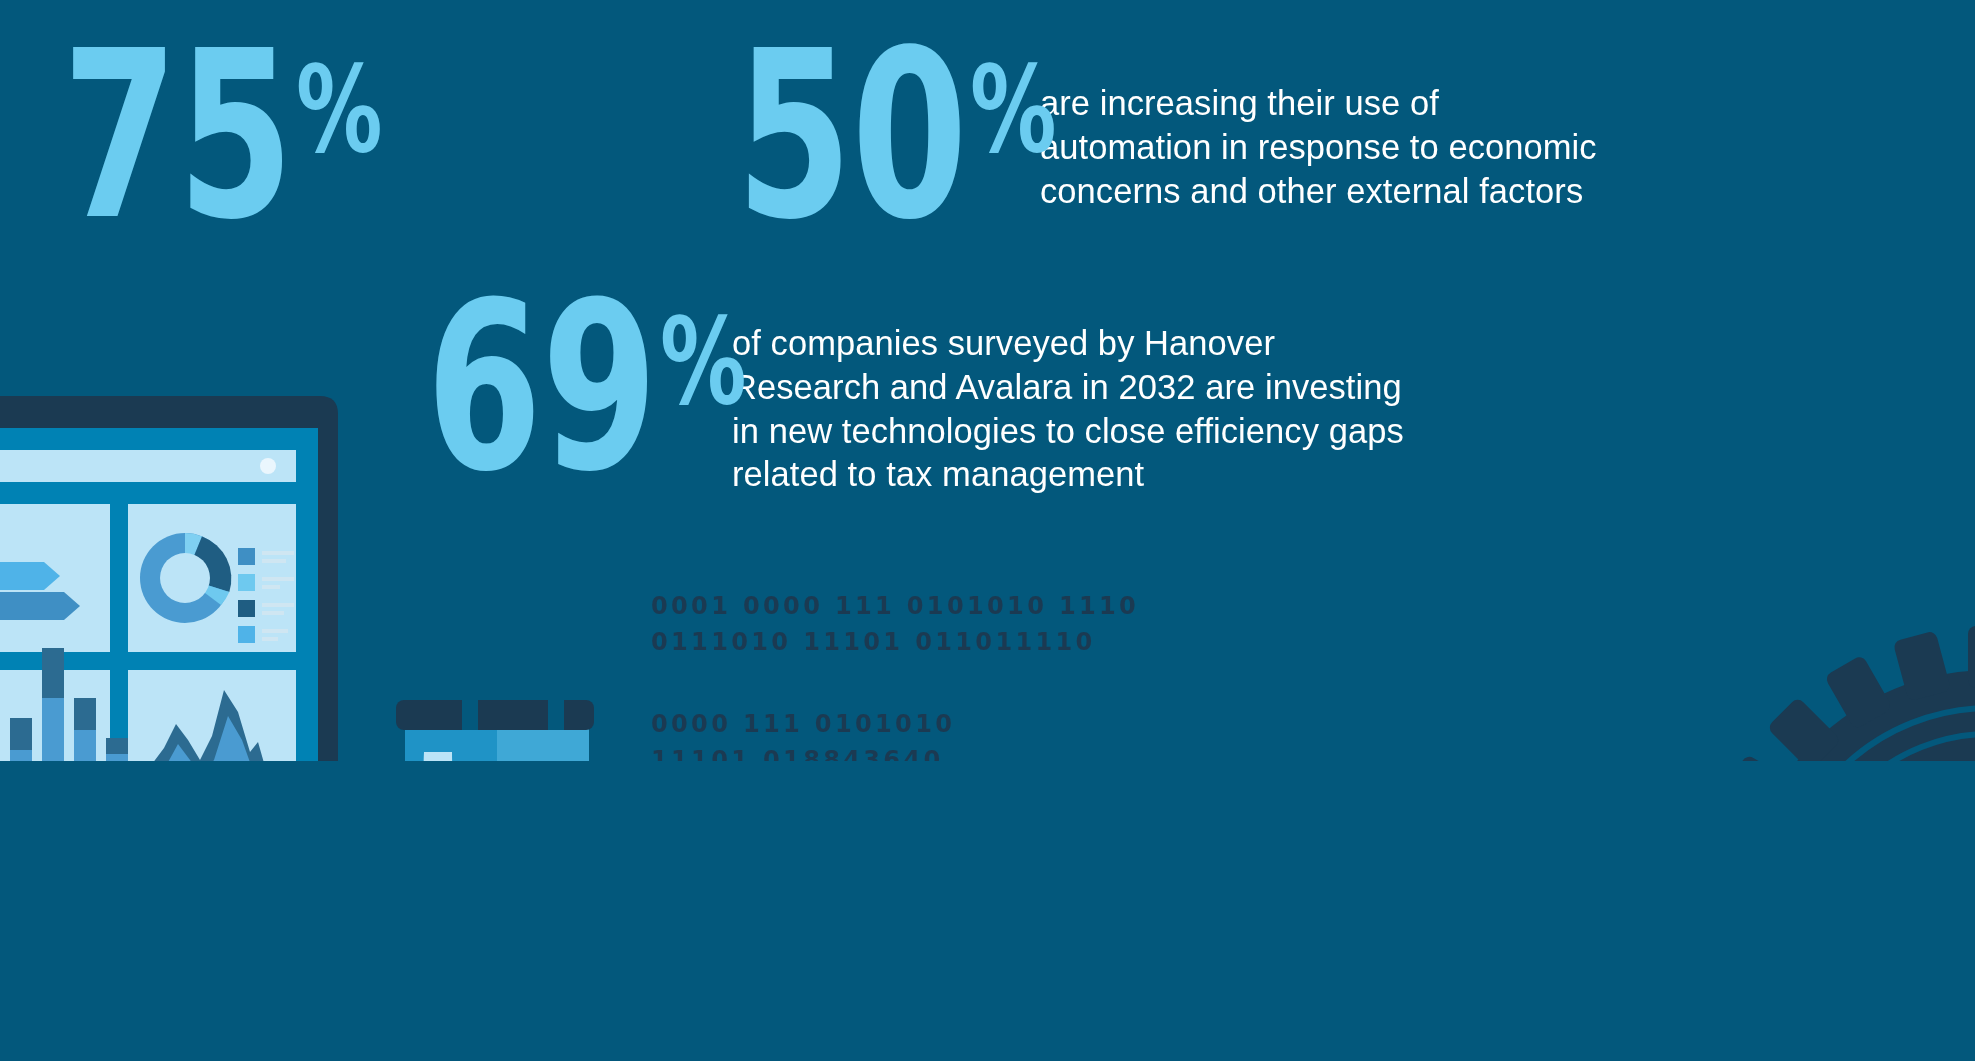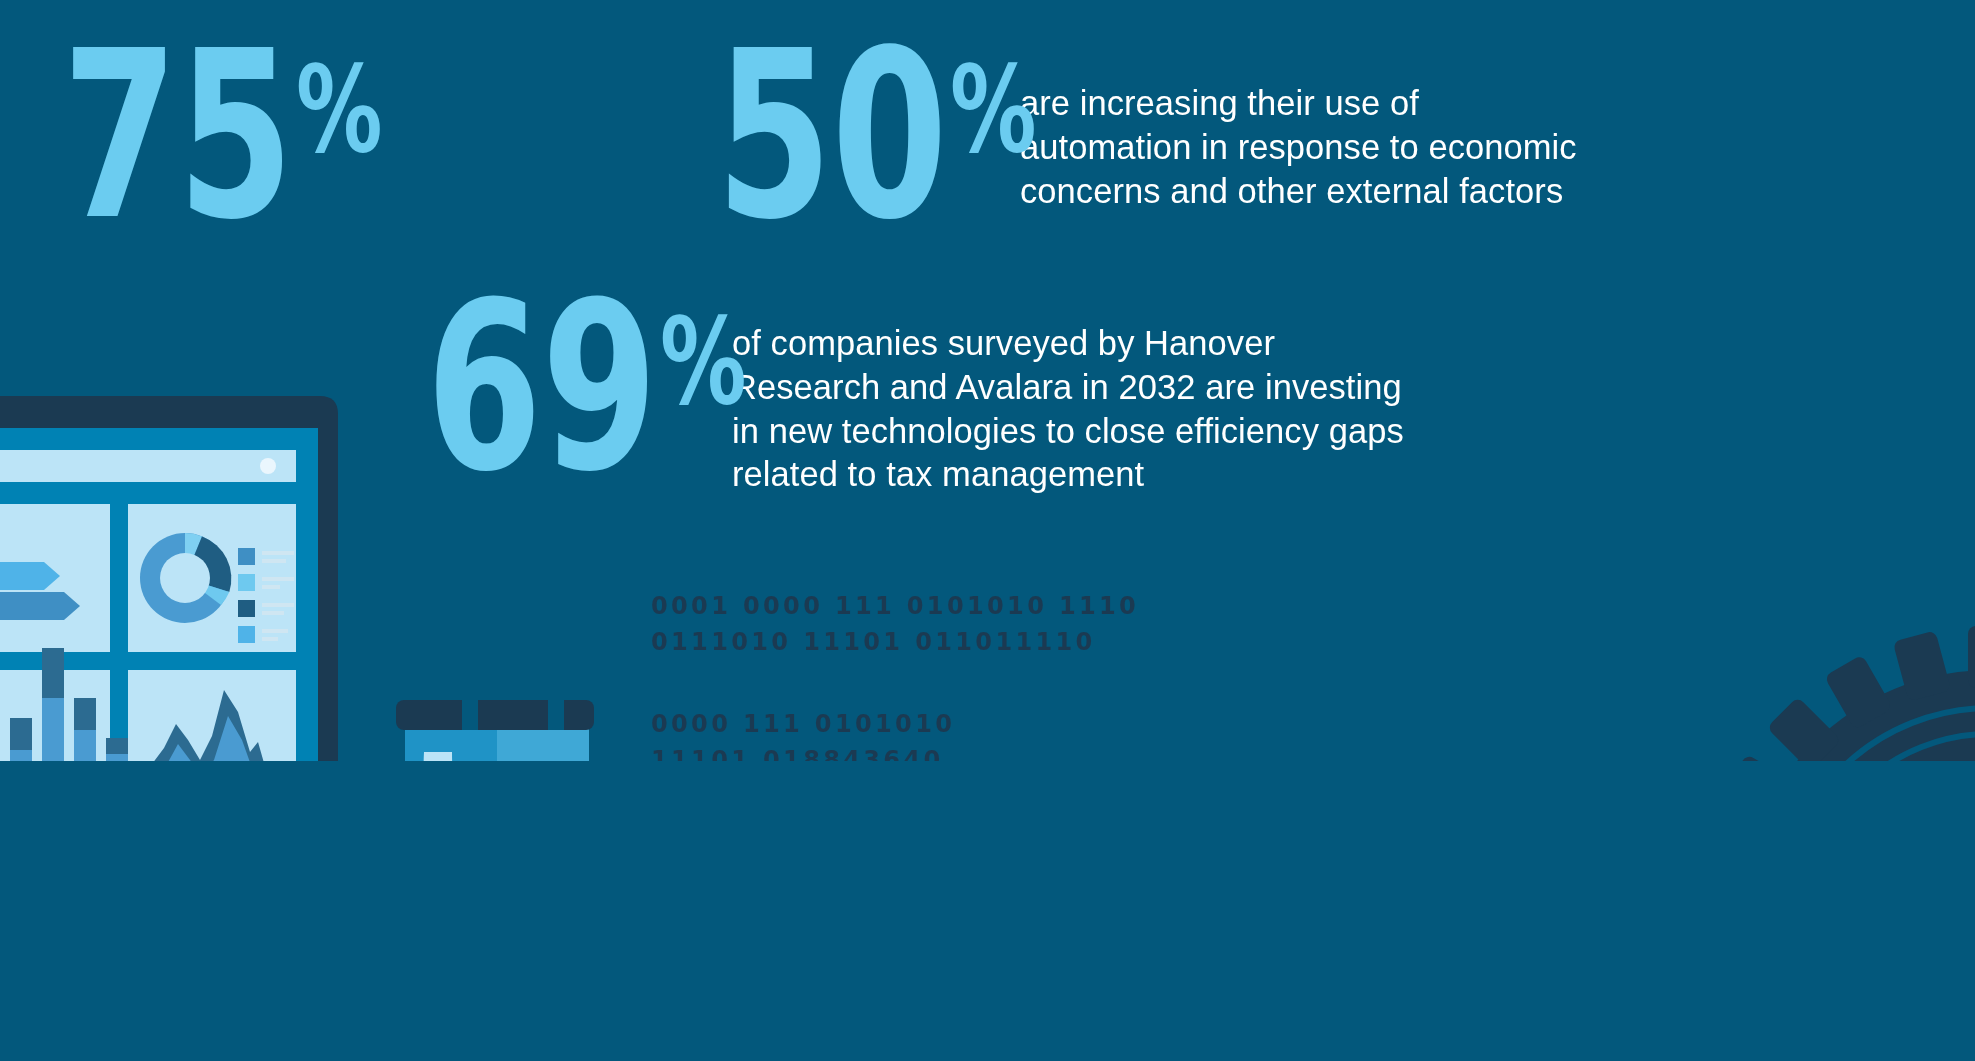--- a/index.html
+++ b/index.html
@@ -58,21 +58,21 @@
     line-height: 1.27;
     font-weight: 400;
     letter-spacing: 0.002em;
     white-space: pre-line;
   }
 
   #stat-75 { left: 62px;  top: 46px; }
   #stat-75 .stat-body { margin-left: 6px; margin-top: 40px; }
   #stat-75 .stat-figure { width: 300px; }
 
-  #stat-50 { left: 716px; top: 46px; }
+  #stat-50 { left: 736px; top: 46px; }
   #stat-50 .stat-body { margin-left: 4px; margin-top: 36px; }
   #stat-50 .stat-figure { width: 300px; }
 
   #stat-69 { left: 390px; top: 298px; margin-left: 36px; }
   #stat-69 .stat-body { margin-left: 6px; margin-top: 24px; }
   #stat-69 .stat-figure { width: 300px; }
 
   
   .binary {
     position: absolute;

